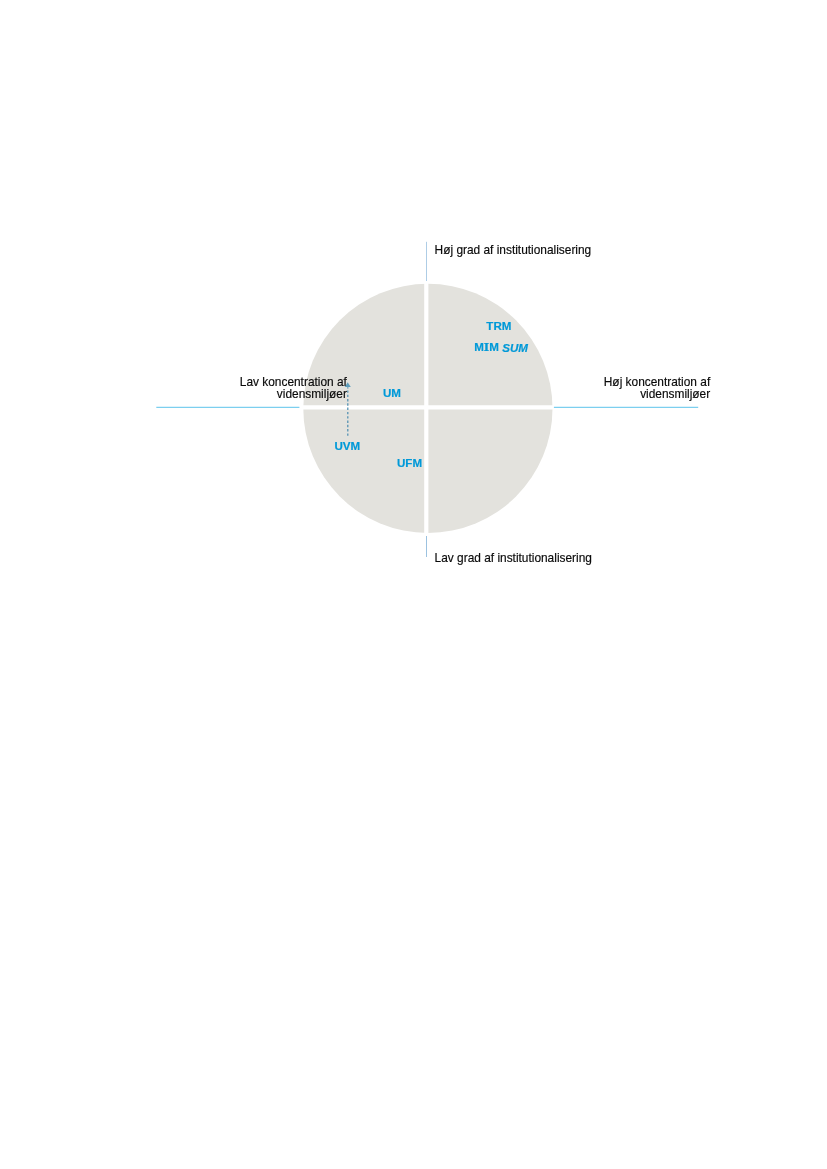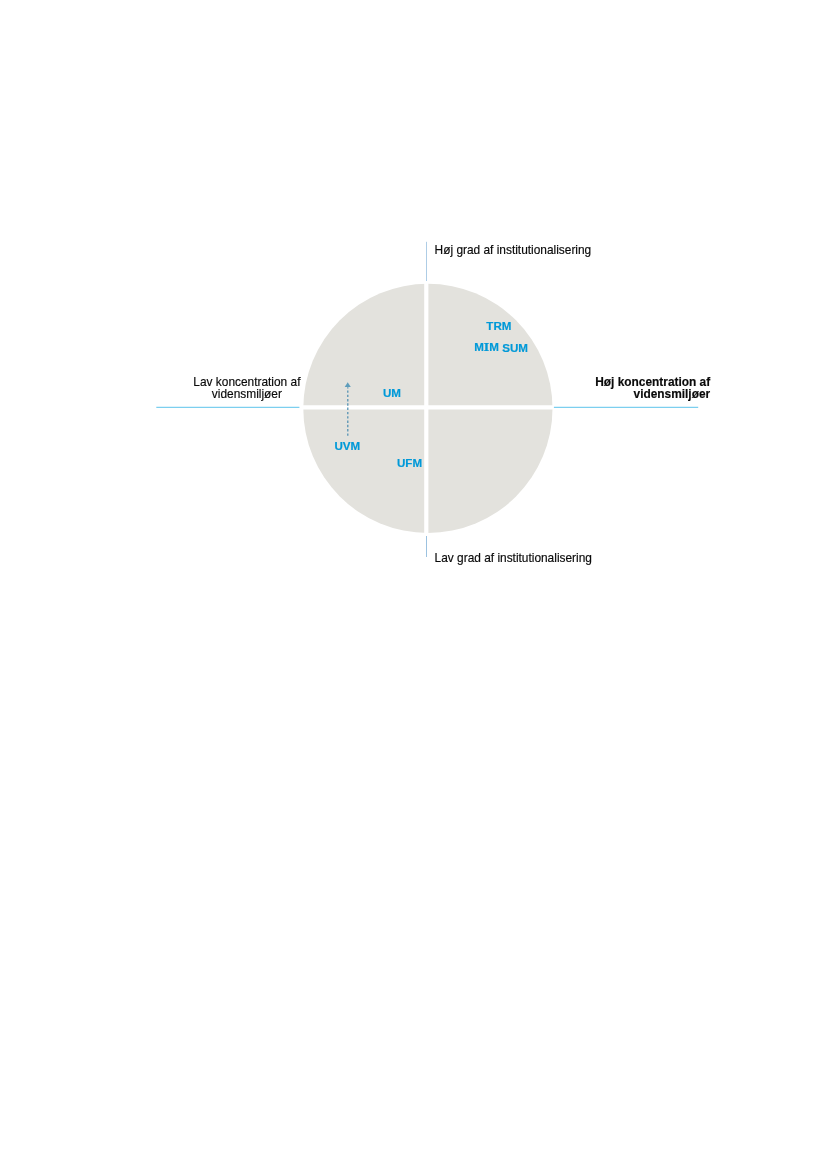--- a/index.html
+++ b/index.html
@@ -25,22 +25,22 @@
     position: absolute;
     font-size: 11.9px;
     line-height: 11.7px;
     color: #0a0a0a;
     -webkit-text-stroke: 0.16px #0a0a0a;
     white-space: pre-line;
   }
 
   #label-top    { left: 434.6px; top: 244.6px; }
   #label-bottom { left: 434.6px; top: 553px; }
-  #label-left   { left: 146.9px; top: 377.0px; width: 200px; text-align: center; }
-  #label-right  { left: 510.2px; top: 377.0px; width: 200px; text-align: right; font-weight: bold; }
+  #label-left   { left: 146.9px; top: 377.0px; width: 200px; text-align: right; }
+  #label-right  { left: 510.2px; top: 377.0px; width: 200px; text-align: right; }
 
   .node-label {
     position: absolute;
     font-size: 11.6px;
     font-weight: bold;
     color: #0099d8;
     -webkit-text-stroke: 0.18px #0099d8;
     white-space: nowrap;
     line-height: 11.6px;
   }
@@ -67,18 +67,18 @@
 
     <div class="axis-label" id="label-top">Høj grad af institutionalisering</div>
     <div class="axis-label" id="label-bottom">Lav grad af institutionalisering</div>
     <div class="axis-label" id="label-left">Lav koncentration af
 vidensmiljøer</div>
     <div class="axis-label" id="label-right">Høj koncentration af
 vidensmiljøer</div>
 
     <div class="node-label" style="left:486.3px; top:320px;">TRM</div>
     <div class="node-label" style="left:474.2px; top:341.4px;text-align:center;" id="node-mim">M<span class="serif-i">I</span>M</div>
-    <div class="node-label" style="left:502.2px; top:342.0px;">SUM</div>
+    <div class="node-label" style="left:502.2px; top:342.0px;font-style:italic;">SUM</div>
     <div class="node-label" style="left:383px; top:387.1px;">UM</div>
     <div class="node-label" style="left:334.4px; top:440.2px;">UVM</div>
     <div class="node-label" style="left:397px; top:457.4px;">UFM</div>
   </div>
 </div>
 
 </body></html>

